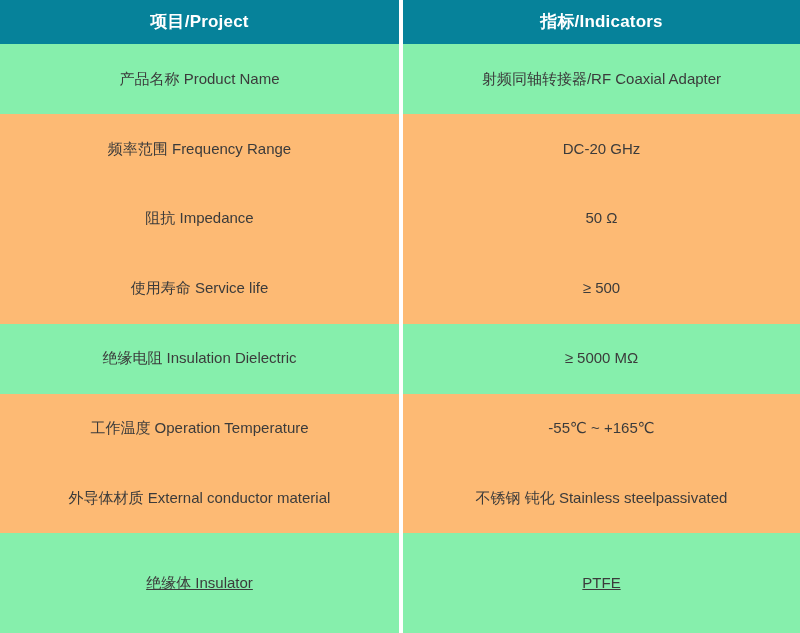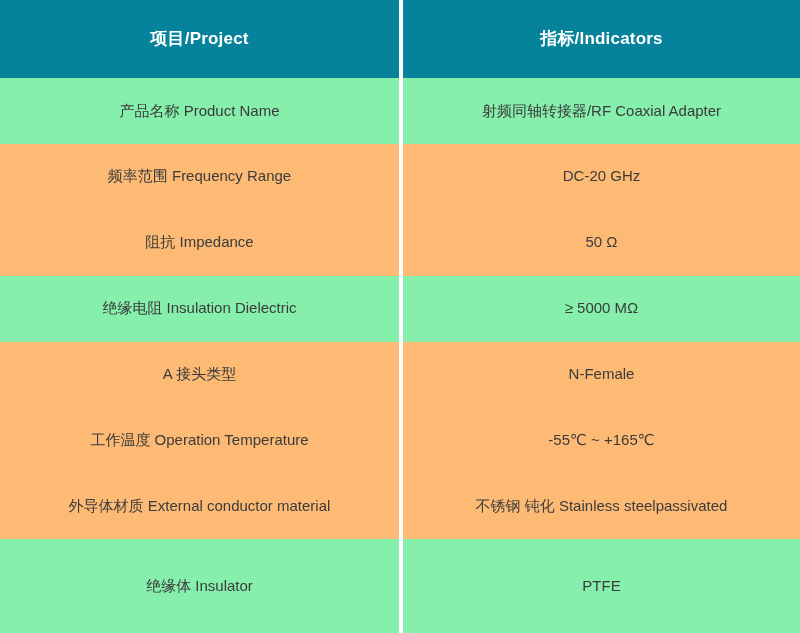--- a/index.html
+++ b/index.html
@@ -22,21 +22,21 @@
     background: #ffffff;
   }
 
   .spec-table col.col-project { width: 399px; }
   .spec-table col.col-gap     { width: 4px;  }
   .spec-table col.col-ind     { width: 397px; }
 
   
   thead th {
     height: 44px;
-    padding: 17px;
+    padding: 0;
     margin: 0;
     vertical-align: middle;
     text-align: center;
     background: #06829a;
     color: #ffffff;
     font-size: 17px;
     font-weight: bold;
     letter-spacing: 0.2px;
     line-height: 44px;
     white-space: nowrap;
@@ -58,21 +58,21 @@
     overflow: hidden;
   }
   tbody td.gap-cell {
     background: #ffffff !important;
     padding: 0;
   }
 
   tbody tr.row-plain td { background: #86efac; }
   tbody tr.row-tint  td { background: #fdba74; }
 
-  tbody tr:last-child td { height: 64px; }
+  tbody tr:last-child td { height: 64px; text-decoration: underline; }
 </style>
 </head>
 <body>
 
 <table class="spec-table">
   <colgroup>
     <col class="col-project">
     <col class="col-gap">
     <col class="col-ind">
   </colgroup>
@@ -93,29 +93,29 @@
       <tr class="row-tint">
         <td>频率范围 Frequency Range</td>
         <td class="gap-cell"></td>
         <td>DC-20 GHz</td>
       </tr>
       <tr class="row-tint">
         <td>阻抗 Impedance</td>
         <td class="gap-cell"></td>
         <td>50 Ω</td>
       </tr>
+      <tr class="row-tint">
+        <td>使用寿命 Service life</td>
+        <td class="gap-cell"></td>
+        <td>≥ 500</td>
+      </tr>
       <tr class="row-plain">
         <td>绝缘电阻 Insulation Dielectric</td>
         <td class="gap-cell"></td>
         <td>≥ 5000 MΩ</td>
-      </tr>
-      <tr class="row-tint">
-        <td>A 接头类型</td>
-        <td class="gap-cell"></td>
-        <td>N-Female</td>
       </tr>
       <tr class="row-tint">
         <td>工作温度 Operation Temperature</td>
         <td class="gap-cell"></td>
         <td>-55℃ ~ +165℃</td>
       </tr>
       <tr class="row-tint">
         <td>外导体材质 External conductor material</td>
         <td class="gap-cell"></td>
         <td>不锈钢 钝化 Stainless steelpassivated</td>

